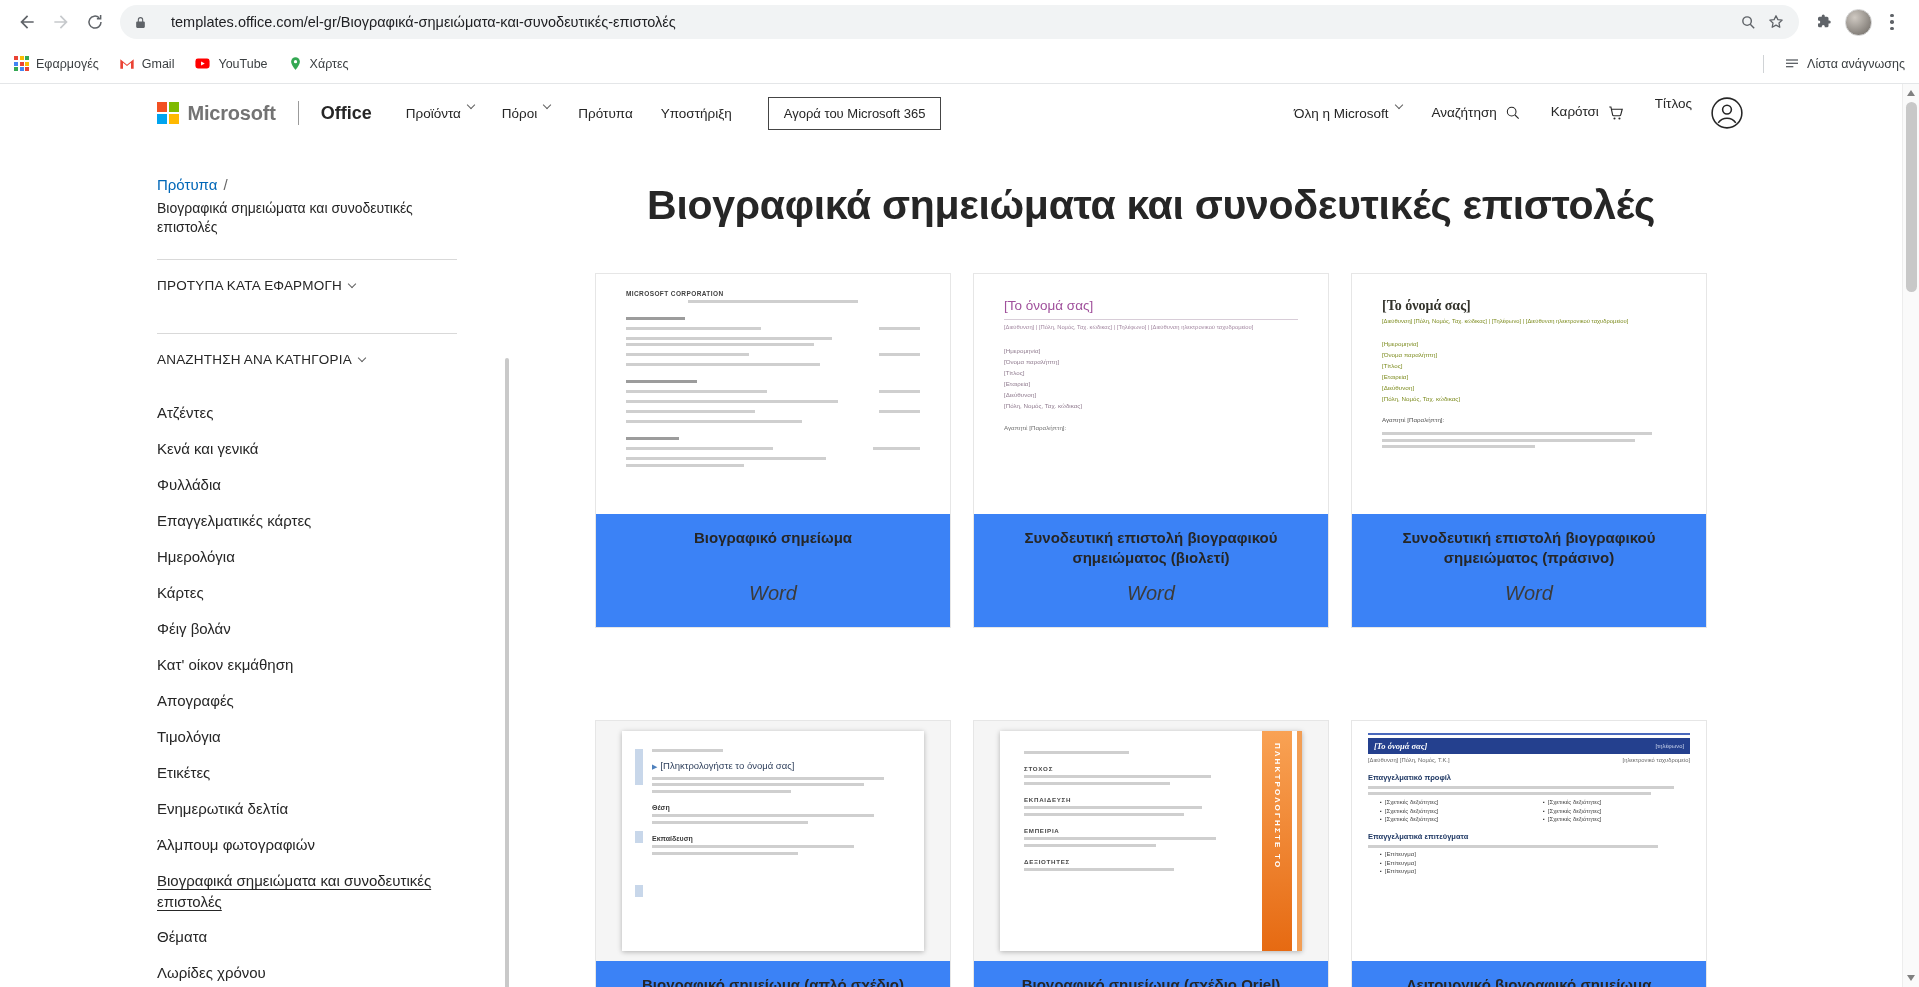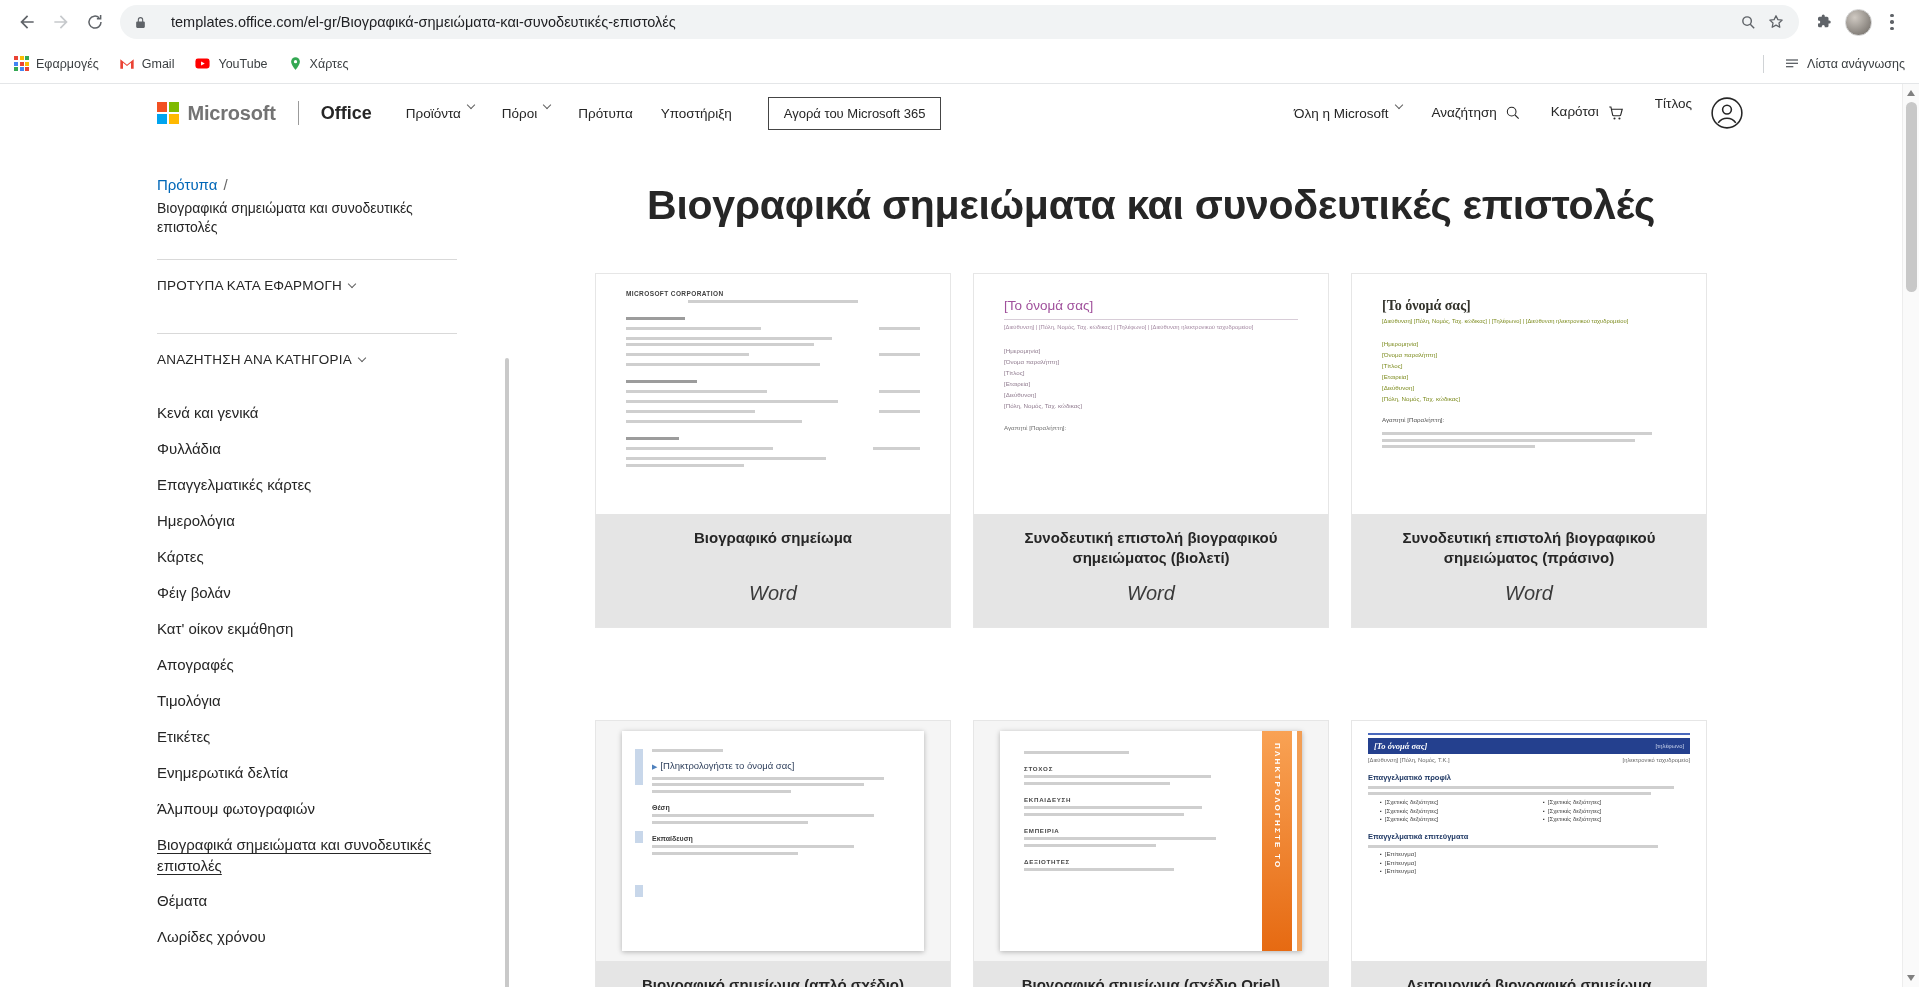--- a/index.html
+++ b/index.html
@@ -52,21 +52,21 @@
   .cat-list { margin-top:10px; }
   .cat { font-size:15px; line-height:36px; cursor:pointer; color:#262626; }
   .cat.selected { text-decoration:underline; text-underline-offset:3px; width:290px; line-height:21px; padding:7px 0; }
   .side-scroll { position:absolute; left:348px; top:216px; width:4px; height:634px; background:#c9c9c9; border-radius:2px; }
 
   .main { flex:1; padding-left:138px; padding-top:0; }
   .page-title { width:1112px; text-align:center; font-size:41px; font-weight:600; color:#262626; margin:40px 0 44px; letter-spacing:-0.3px; }
   .grid { width:1112px; display:grid; grid-template-columns:repeat(3,356px); column-gap:22px; row-gap:92px; }
 
   
-  .card { border:1px solid #e6e6e6; background:#e5e5e5; cursor:pointer; }
+  .card { border:1px solid #e6e6e6; background:#3b82f6; cursor:pointer; }
   .preview { height:240px; overflow:hidden; background:#fff; }
   .preview.inset { background:#f5f5f5; padding:10px 26px; }
   .preview.inset .doc { box-shadow:0 1px 5px rgba(0,0,0,.28); }
   .doc { width:100%; height:100%; background:#fff; }
   .info { padding:14px 26px 22px; text-align:center; }
   .card-title { font-size:15px; font-weight:600; line-height:1.35; color:#262626; min-height:41px; }
   .card-app { margin-top:13px; font-style:italic; font-size:20px; color:#3b3b3b; }
 
   
   .sk { height:3px; background:#cfcfcf; margin:3.5px 0; display:block; }
@@ -337,20 +337,21 @@
     <div class="side-section">
       <span>ΠΡΟΤΥΠΑ ΚΑΤΑ ΕΦΑΡΜΟΓΗ</span>
         <i class="chev"></i>
     </div>
     <div class="side-divider"></div>
     <div class="side-section">
       <span>ΑΝΑΖΗΤΗΣΗ ΑΝΑ ΚΑΤΗΓΟΡΙΑ</span>
         <i class="chev"></i>
     </div>
     <div class="cat-list">
+      <div class="cat">Ατζέντες</div>
       <div class="cat">Κενά και γενικά</div>
       <div class="cat">Φυλλάδια</div>
       <div class="cat">Επαγγελματικές κάρτες</div>
       <div class="cat">Ημερολόγια</div>
       <div class="cat">Κάρτες</div>
       <div class="cat">Φέιγ βολάν</div>
       <div class="cat">Κατ' οίκον εκμάθηση</div>
       <div class="cat">Απογραφές</div>
       <div class="cat">Τιμολόγια</div>
       <div class="cat">Ετικέτες</div>

